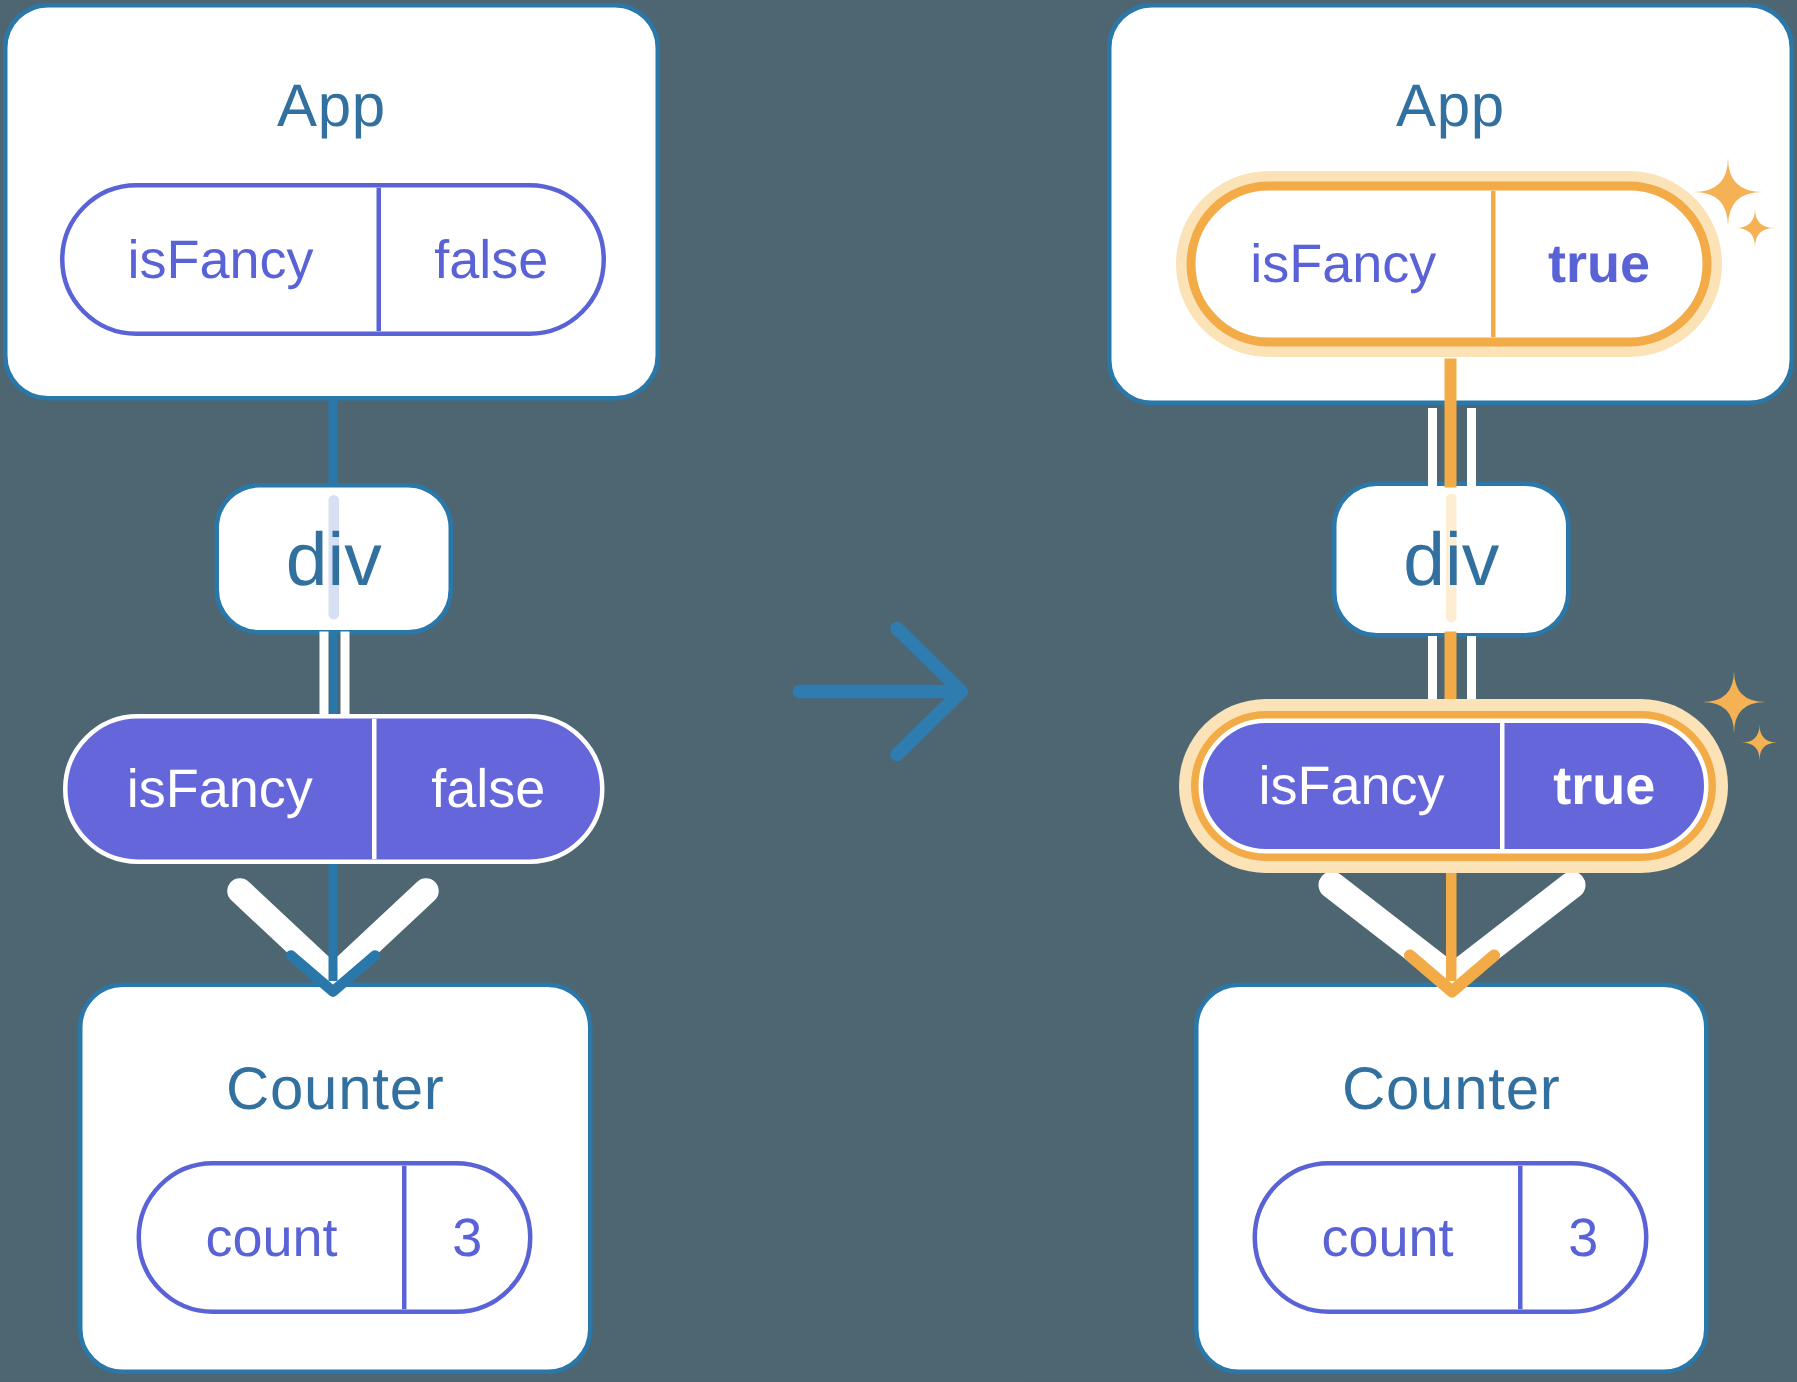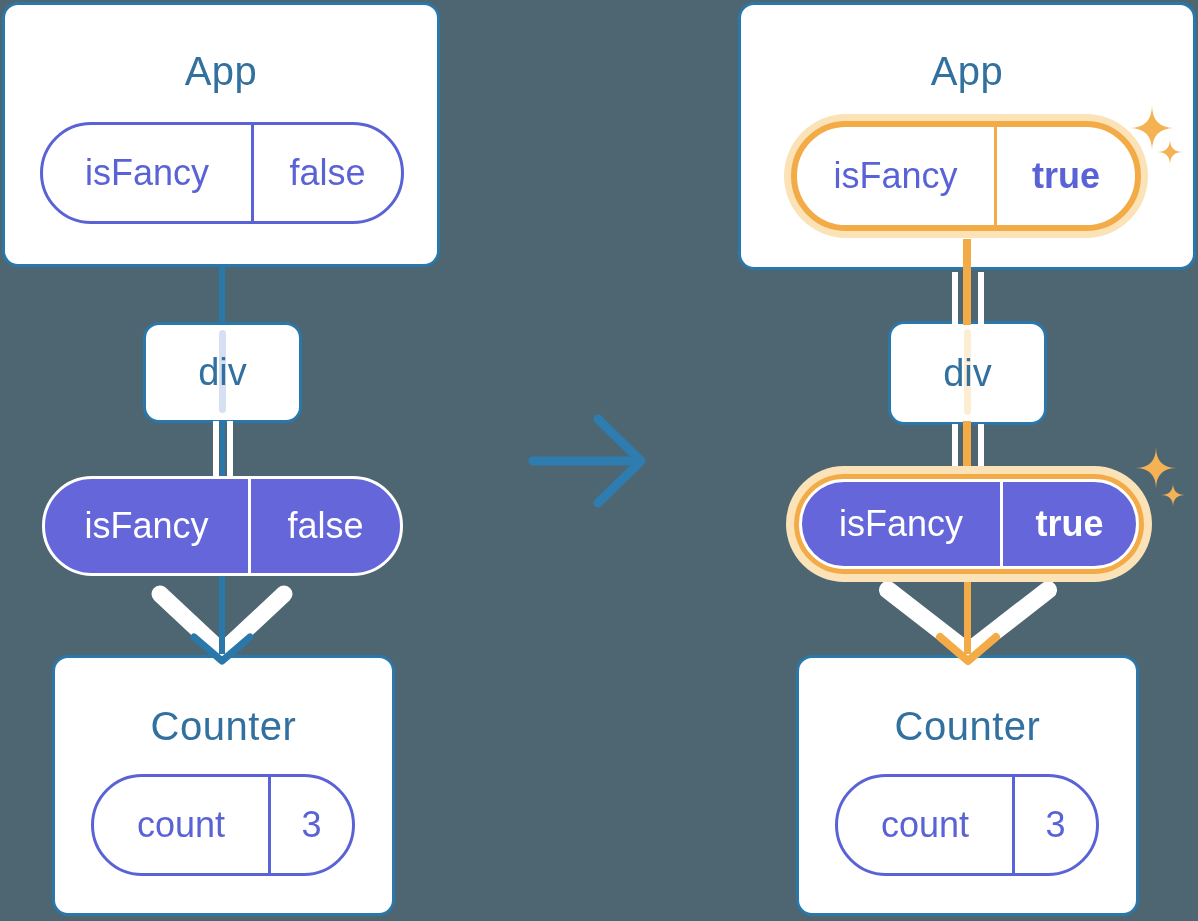--- a/index.html
+++ b/index.html
@@ -6,21 +6,21 @@
     --bg:#4d6672; --teal:#2a78aa; --arrow-teal:#2e7cb0; --title:#31709f;
     --purple:#5a63d6; --purple-fill:#6466da; --orange:#f3ab47;
     --orange-pale:#fbe3b7; --stripe-lavender:#d7e0f2; --stripe-cream:#fdeed3;
     --sparkle:#f4b254; --white:#ffffff;
   }
   html,body{margin:0;padding:0;}
   body{background:var(--bg);font-family:"Liberation Sans",sans-serif;}
   #stage{position:relative;width:1198px;height:921px;background:var(--bg);overflow:hidden;}
 
   .card{position:absolute;background:#fff;border:3px solid var(--teal);
-        border-radius:16px;box-sizing:border-box;z-index:1;}
+        border-radius:30px;box-sizing:border-box;z-index:1;}
   .card-title{position:absolute;left:0;right:0;text-align:center;
         font-size:40px;color:var(--title);letter-spacing:.5px;}
 
   .pill{position:absolute;display:flex;box-sizing:border-box;background:#fff;
         border:3px solid var(--purple);border-radius:60px;overflow:hidden;z-index:6;}
   .pill .cell{display:flex;align-items:center;justify-content:center;
         font-size:36px;color:var(--purple);text-align:right;}
   .pill .cell.name{border-right:3px solid var(--purple);}
   .pill .cell.value{flex:1;}
 
@@ -39,21 +39,21 @@
   .pill.fancy-state .cell.name{border-right:3px solid #fff;}
   .pill.fancy-state .cell.value{font-weight:bold;}
 
   .vline{position:absolute;z-index:2;}
   .vline.teal{background:var(--teal);}
   .vline.white{background:#fff;}
   .vline.orange{background:var(--orange);}
   .vline.mid{z-index:4;}
   .stripe{position:absolute;border-radius:4px;z-index:0;}
   .node-label{position:relative;z-index:1;display:flex;width:100%;height:100%;
-        align-items:center;justify-content:center;font-size:38px;color:var(--title);}
+        align-items:center;justify-content:center;font-size:50px;color:var(--title);}
 
   svg.chev{position:absolute;overflow:visible;}
   .z3{z-index:3}.z5{z-index:5}.z7{z-index:7}
 </style>
 </head>
 <body>
 
 <div id="stage">
 
   <div class="card" style="left:2px;top:2px;width:438px;height:265px;">

